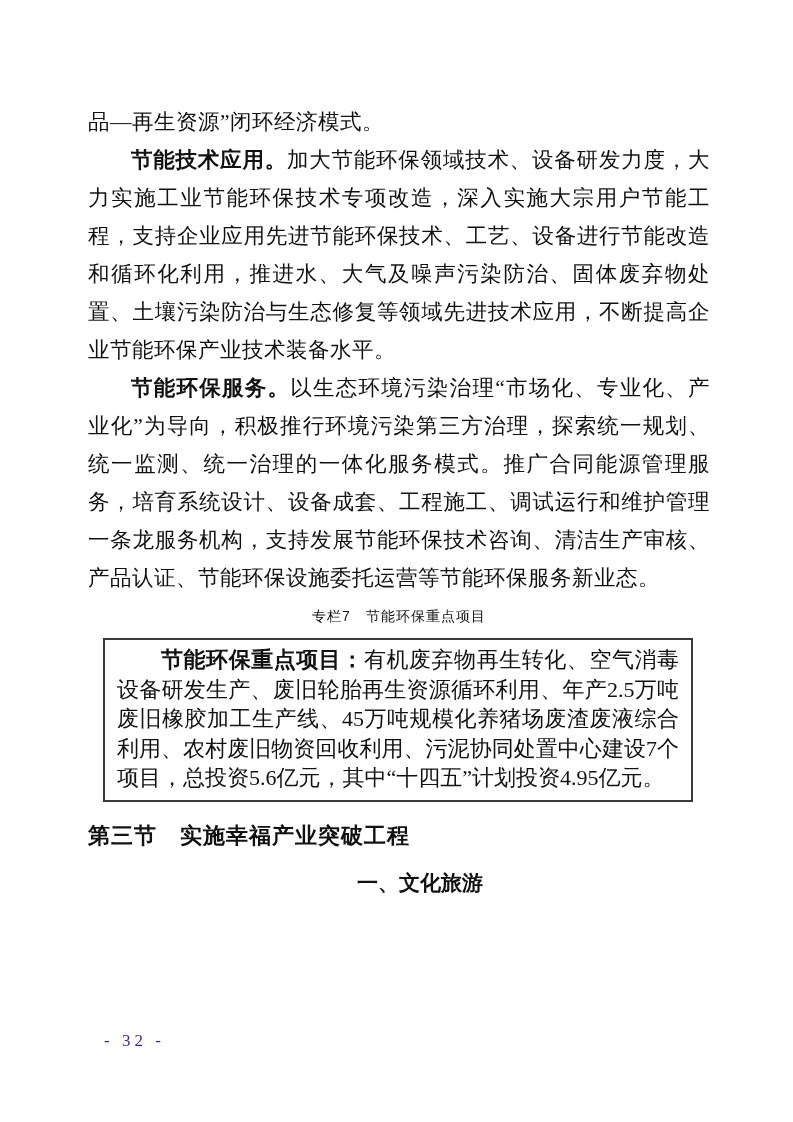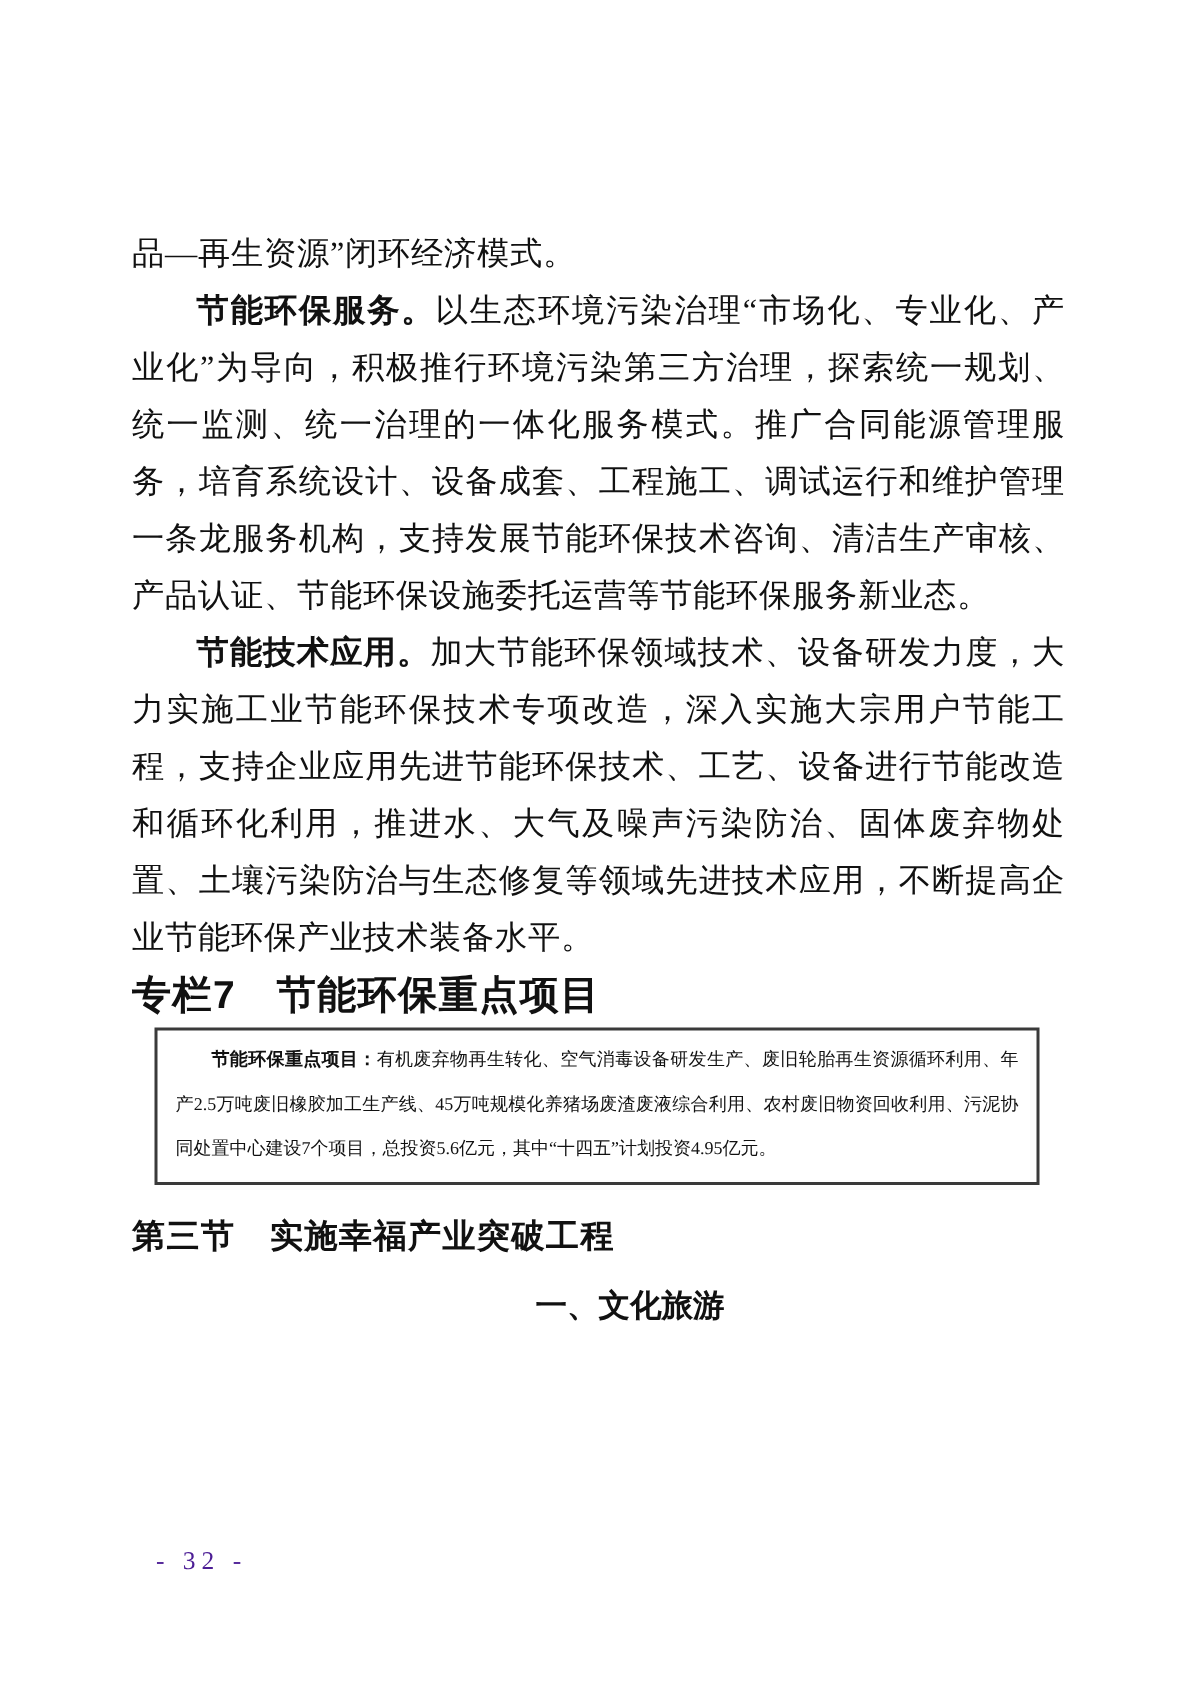--- a/index.html
+++ b/index.html
@@ -26,43 +26,43 @@
     margin: 0;
     font-size: 21.5px;
     line-height: 38px;
     text-align: justify;
     text-justify: inter-character;
     text-indent: 2em;
     letter-spacing: 0.5px;
   }
   p.no-indent {
     text-indent: 0;
-    margin-top: 47px;
   }
   .lead {
     font-weight: 700;
     font-family: "Liberation Sans", "DejaVu Sans", sans-serif;
   }
   .box-heading {
     margin: 4px 0 7px 0;
-    font-size: 26px;
+    font-size: 14px;
     line-height: 30px;
-    font-weight: 700;
+    font-weight: 400;
+    text-align: center;
     font-family: "Liberation Sans", "DejaVu Sans", sans-serif;
     letter-spacing: 1px;
   }
   .info-box {
     border: 2px solid #3a3a3a;
     padding: 5px 12px 7px 12px;
     margin-left: 15px;
     margin-right: 17px;
   }
   .info-box p {
     margin: 0;
-    font-size: 12px;
+    font-size: 22px;
     line-height: 29.5px;
     text-align: justify;
     text-justify: inter-character;
     text-indent: 2em;
   }
   .section-heading {
     margin: 18px 0 12px 0;
     font-size: 22px;
     line-height: 32px;
     font-weight: 700;
@@ -88,23 +88,23 @@
   }
 </style>
 </head>
 <body>
 
 <div class="page">
   <div class="content">
 
     <p class="body-text no-indent"><span>品—再生资源”闭环经济模式。</span></p>
 
+    <p class="body-text"><span class="lead">节能技术应用。</span><span>加大节能环保领域技术、设备研发力度，大力实施工业节能环保技术专项改造，深入实施大宗用户节能工程，支持企业应用先进节能环保技术、工艺、设备进行节能改造和循环化利用，推进水、大气及噪声污染防治、固体废弃物处置、土壤污染防治与生态修复等领域先进技术应用，不断提高企业节能环保产业技术装备水平。</span></p>
+
     <p class="body-text"><span class="lead">节能环保服务。</span><span>以生态环境污染治理“市场化、专业化、产业化”为导向，积极推行环境污染第三方治理，探索统一规划、统一监测、统一治理的一体化服务模式。推广合同能源管理服务，培育系统设计、设备成套、工程施工、调试运行和维护管理一条龙服务机构，支持发展节能环保技术咨询、清洁生产审核、产品认证、节能环保设施委托运营等节能环保服务新业态。</span></p>
-
-    <p class="body-text"><span class="lead">节能技术应用。</span><span>加大节能环保领域技术、设备研发力度，大力实施工业节能环保技术专项改造，深入实施大宗用户节能工程，支持企业应用先进节能环保技术、工艺、设备进行节能改造和循环化利用，推进水、大气及噪声污染防治、固体废弃物处置、土壤污染防治与生态修复等领域先进技术应用，不断提高企业节能环保产业技术装备水平。</span></p>
 
     <h3 class="box-heading">专栏7　节能环保重点项目</h3>
 
     <div class="info-box">
       <p><span class="lead">节能环保重点项目：</span><span>有机废弃物再生转化、空气消毒设备研发生产、废旧轮胎再生资源循环利用、年产2.5万吨废旧橡胶加工生产线、45万吨规模化养猪场废渣废液综合利用、农村废旧物资回收利用、污泥协同处置中心建设7个项目，总投资5.6亿元，其中“十四五”计划投资4.95亿元。</span></p>
     </div>
 
     <h2 class="section-heading">第三节　实施幸福产业突破工程</h2>
 
 

